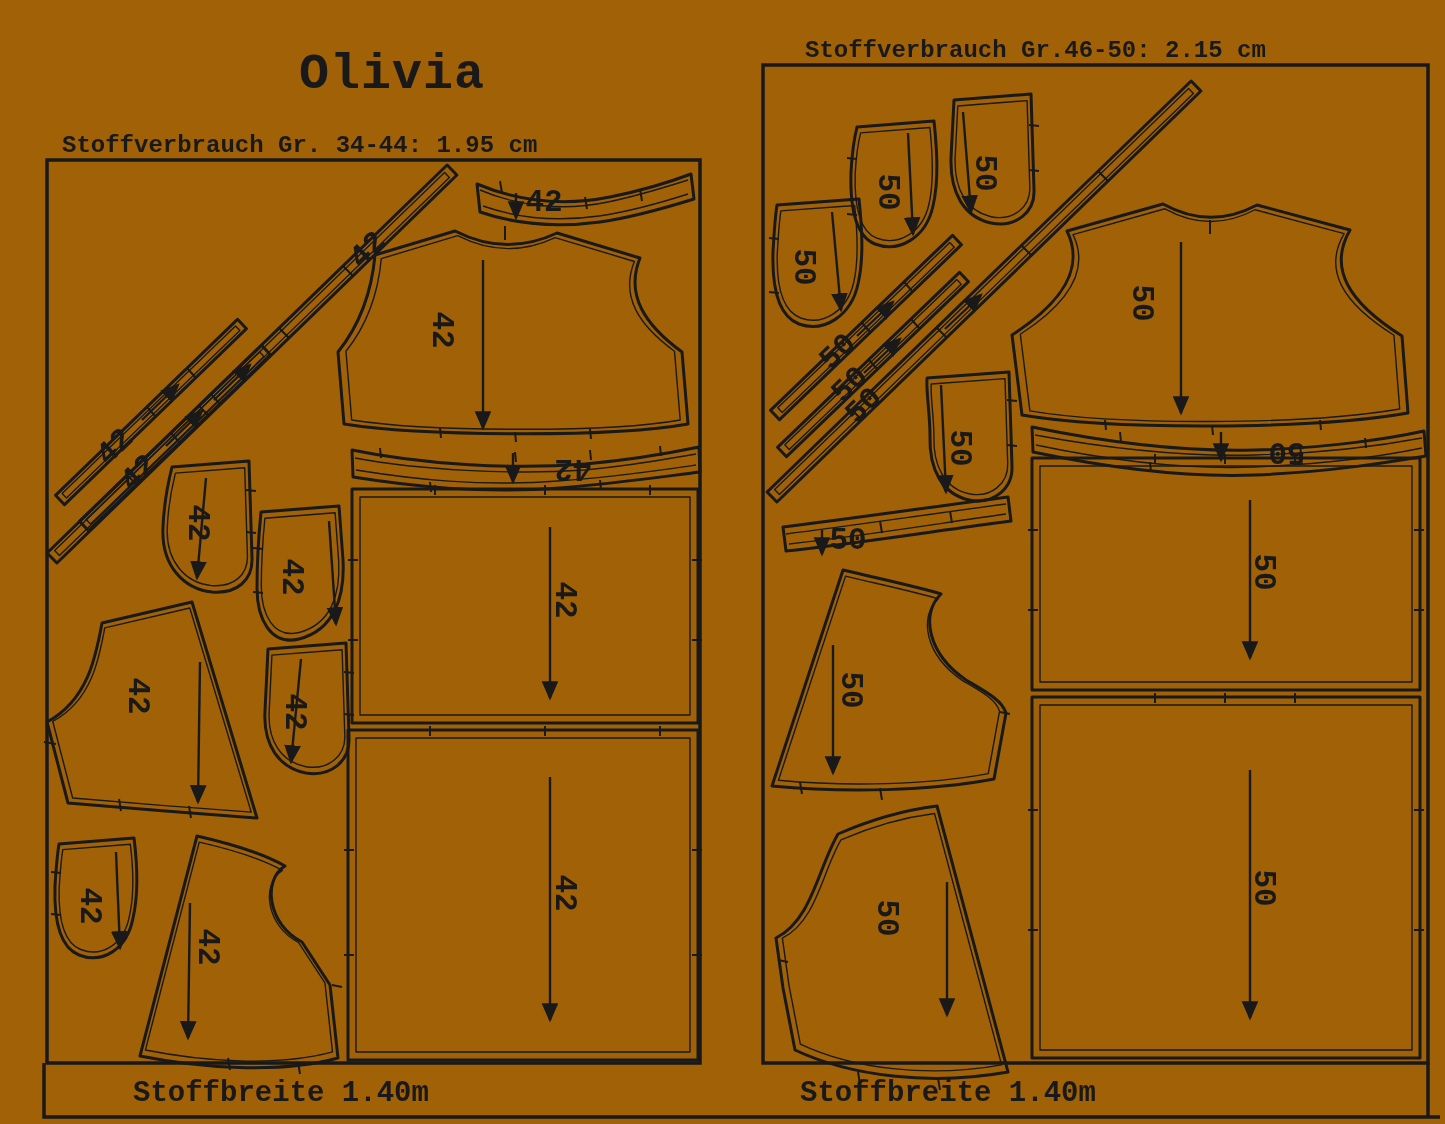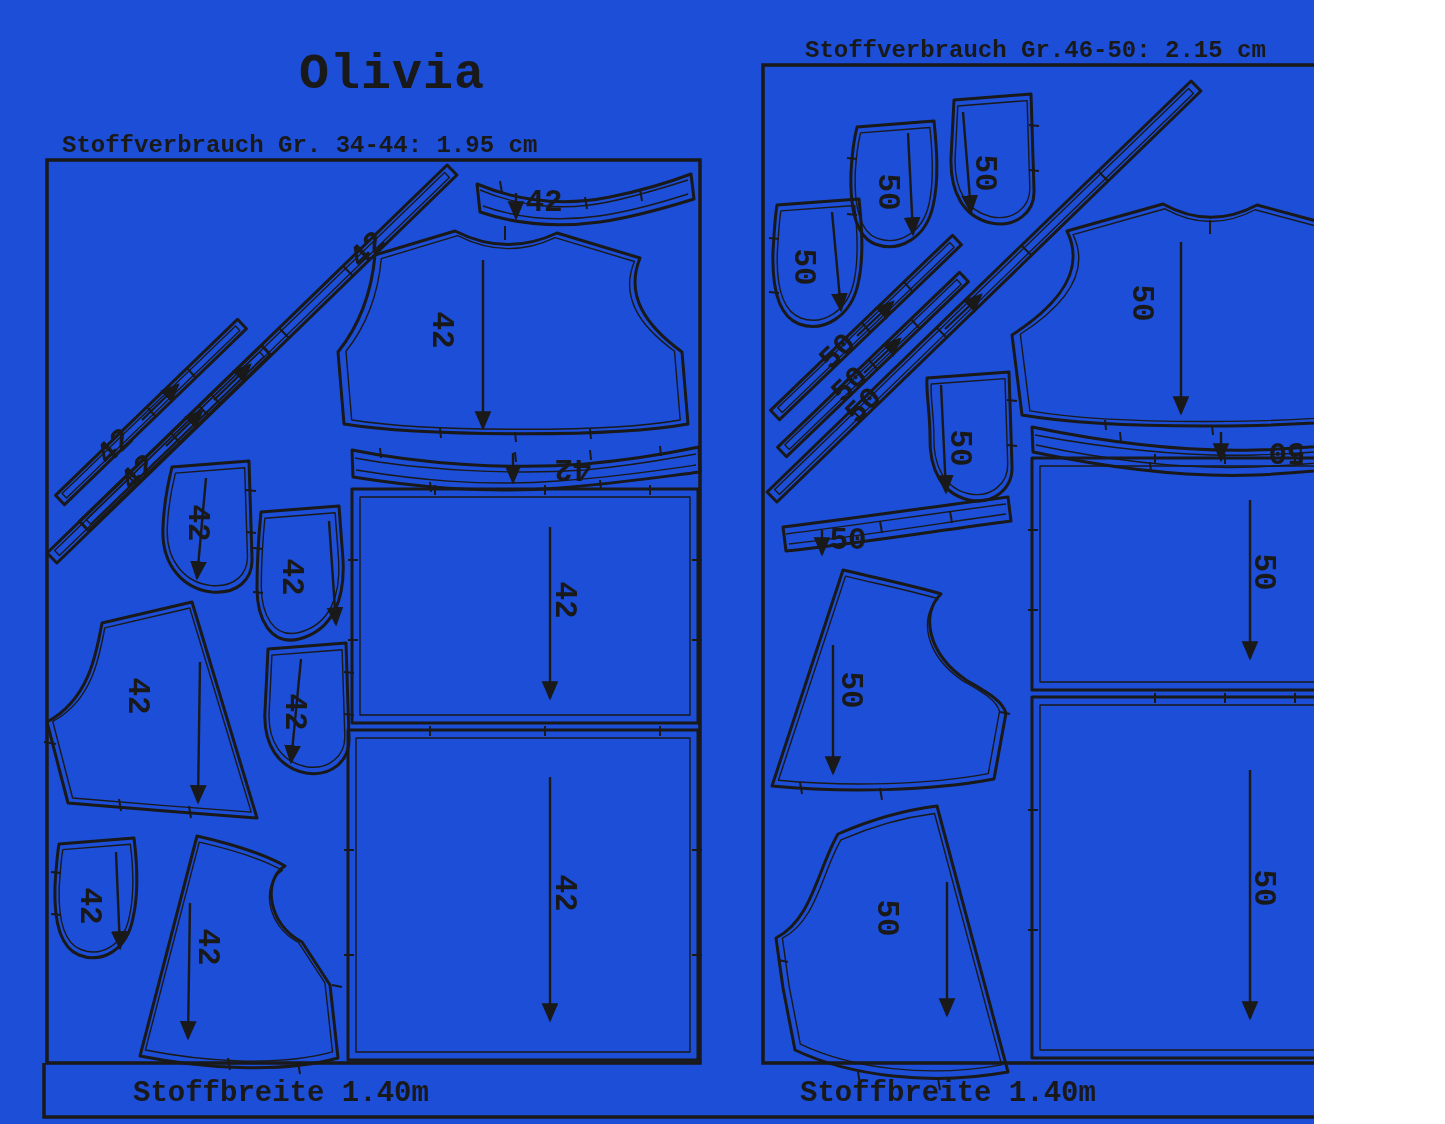--- a/index.html
+++ b/index.html
@@ -1,16 +1,16 @@
 <!DOCTYPE html>
 <html><head>
 <meta charset="utf-8">
 <style>
   html,body{margin:0;padding:0;background:#ffffff;}
-  .page{width:1314px;height:1124px;background:#1d4ed8;position:relative;overflow:hidden;}
+  .page{width:1445px;height:1124px;background:#a16207;position:relative;overflow:hidden;}
   svg{display:block;}
   .t{font-family:"Liberation Mono","DejaVu Sans Mono",monospace;font-weight:bold;fill:#191919;}
   .title{font-size:50px;letter-spacing:1px;}
   .hdr{font-size:24px;}
   .ftr{font-size:29px;}
   .lbl{font-size:31px;text-anchor:middle;dominant-baseline:central;}
   .cut{fill:none;stroke:#191919;stroke-width:3;stroke-linejoin:round;stroke-linecap:round;}
   .seam{fill:none;stroke:#191919;stroke-width:1.4;stroke-linejoin:round;}
   .frame{fill:none;stroke:#191919;stroke-width:3.5;}
   .grain{fill:none;stroke:#191919;stroke-width:2.4;}

